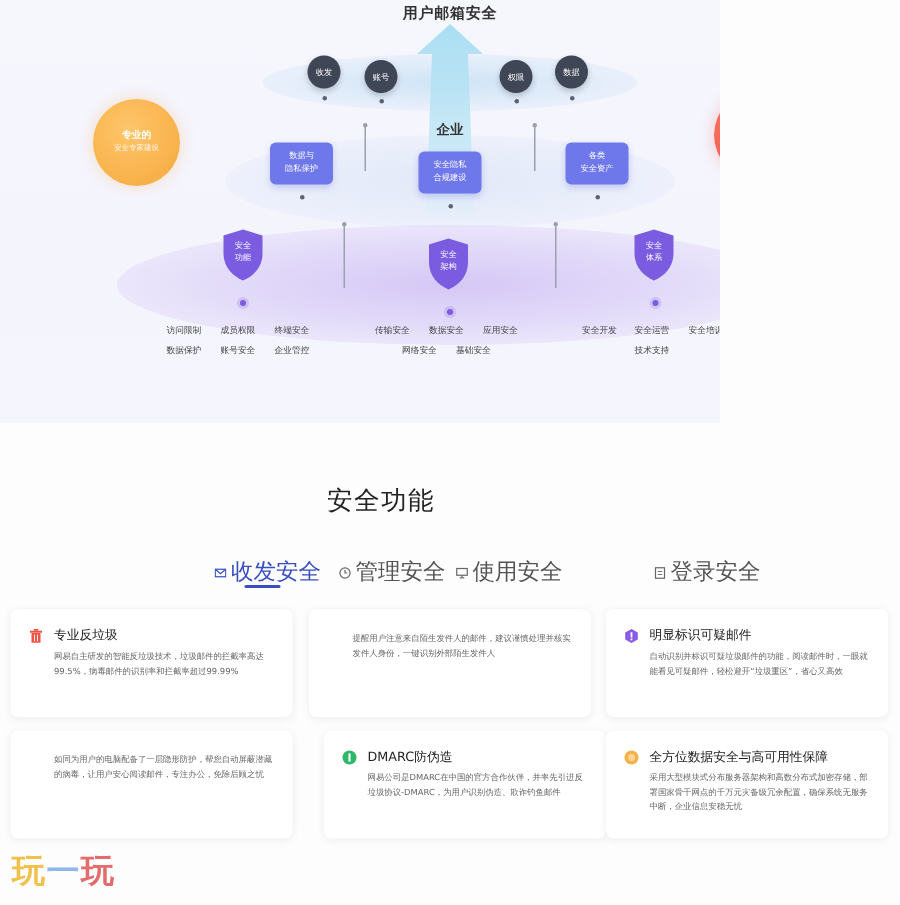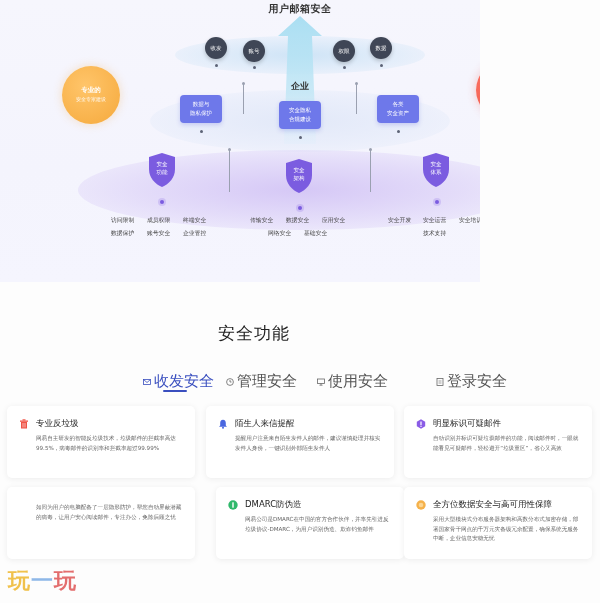--- a/index.html
+++ b/index.html
@@ -194,21 +194,21 @@
       </svg>
     <span>收发安全</span>
   </div>
   <div class="tab" style="left:226px;">
     <svg class="ico" viewBox="0 0 8 8">
         <circle cx="4" cy="4" r="3.4" fill="none" stroke="#666" stroke-width="0.8"></circle>
         <polyline points="4,2 4,4 5.5,4" fill="none" stroke="#666" stroke-width="0.8"></polyline>
       </svg>
     <span>管理安全</span>
   </div>
-  <div class="tab" style="left:317px;">
+  <div class="tab" style="left:304px;">
     <svg class="ico" viewBox="0 0 8 8">
         <rect x="0.5" y="1" width="7" height="4.5" fill="none" stroke="#666" stroke-width="0.8"></rect>
         <line x1="4" y1="5.5" x2="4" y2="7" stroke="#666" stroke-width="0.8"></line>
         <line x1="2.5" y1="7.2" x2="5.5" y2="7.2" stroke="#666" stroke-width="0.8"></line>
       </svg>
     <span>使用安全</span>
   </div>
   <div class="tab" style="left:404px;padding-left:32px;">
     <svg class="ico" viewBox="0 0 8 8">
         <rect x="1" y="0.5" width="6" height="7" fill="none" stroke="#666" stroke-width="0.8"></rect>
@@ -228,27 +228,20 @@
         <rect x="2" y="3" width="6" height="6.5" fill="#ef5346"></rect>
         <line x1="4" y1="4" x2="4" y2="8.5" stroke="#fff" stroke-width="0.6"></line>
         <line x1="6" y1="4" x2="6" y2="8.5" stroke="#fff" stroke-width="0.6"></line>
       </svg>
     <span class="card-title">专业反垃圾</span>
   </div>
   <div class="card-desc">网易自主研发的智能反垃圾技术，垃圾邮件的拦截率高达99.5%，病毒邮件的识别率和拦截率超过99.99%</div>
 </div>
 
 <div class="card" style="left:206px;top:406px;">
-  <div class="card-head">
-    <svg class="card-icon" viewBox="0 0 10 10">
-        <path d="M5 0.8 C3 0.8 2.2 2.5 2.2 4 L2.2 6.5 L1 7.8 L9 7.8 L7.8 6.5 L7.8 4 C7.8 2.5 7 0.8 5 0.8 Z" fill="#4a67e0"></path>
-        <circle cx="5" cy="8.8" r="1" fill="#4a67e0"></circle>
-      </svg>
-    <span class="card-title">陌生人来信提醒</span>
-  </div>
   <div class="card-desc">提醒用户注意来自陌生发件人的邮件，建议谨慎处理并核实发件人身份，一键识别外部陌生发件人</div>
 </div>
 
 <div class="card" style="left:404px;top:406px;">
   <div class="card-head">
     <svg class="card-icon" viewBox="0 0 10 10">
         <polygon points="5,0.3 9.2,2.7 9.2,7.3 5,9.7 0.8,7.3 0.8,2.7" fill="#8a5ce6"></polygon>
         <rect x="4.4" y="2.5" width="1.2" height="3.5" fill="#fff"></rect>
         <rect x="4.4" y="6.7" width="1.2" height="1.2" fill="#fff"></rect>
       </svg>

